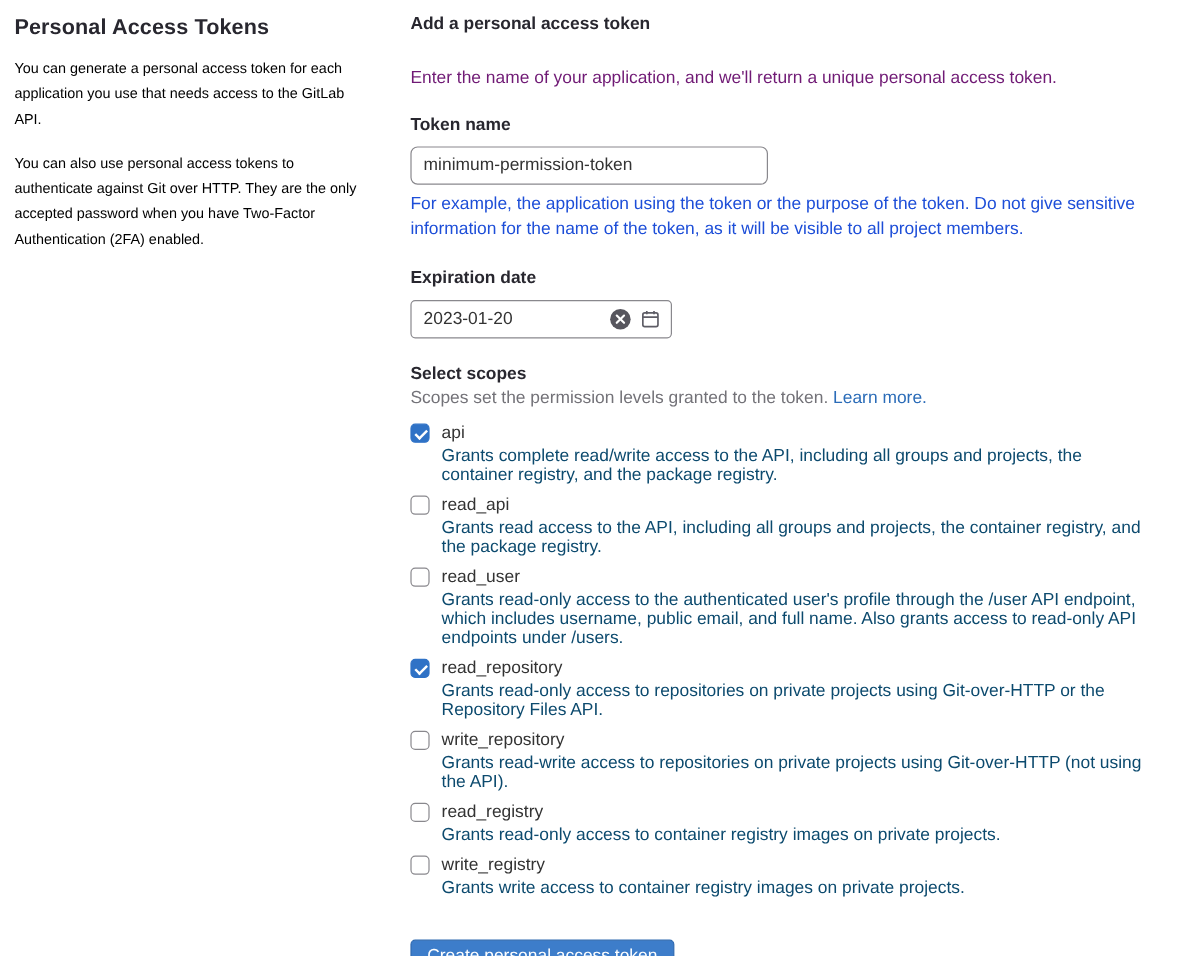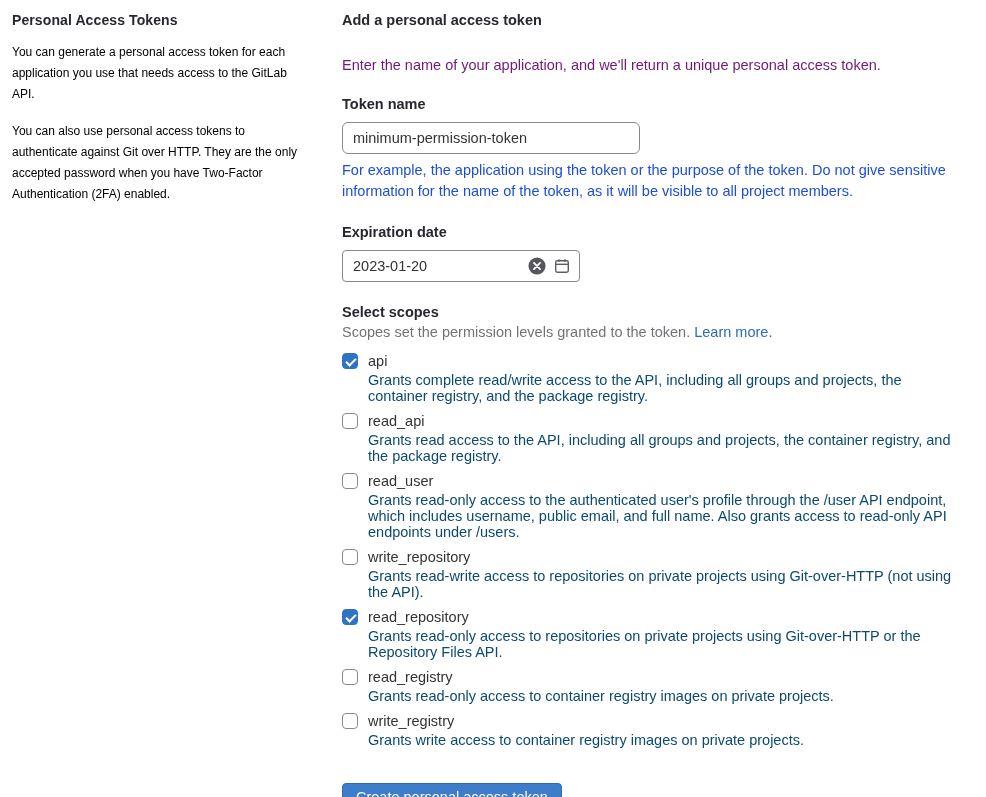--- a/index.html
+++ b/index.html
@@ -12,21 +12,21 @@
     font-size: 14.5px;
     color: #333333;
   }
   .layout {
     display: flex;
     padding: 12px 14px 0 12px;
   }
   
   .left-col { width: 300px; flex: 0 0 300px; }
   .page-title {
-    font-size: 14px;
+    font-size: 18px;
     font-weight: 700;
     color: #28272f;
     letter-spacing: 0.1px;
     margin-bottom: 14px;
   }
   .left-col p {
     font-size: 12px;
     line-height: 21px;
     color: #000000;
     margin-bottom: 16px;
@@ -60,21 +60,21 @@
   }
   .help-text {
     color: #1d4ed8;
     line-height: 21px;
     margin-top: 6px;
     margin-bottom: 22px;
   }
   .date-wrap {
     display: inline-flex;
     align-items: center;
-    width: 238px;
+    width: 218px;
     height: 32px;
     border: 1px solid #89888d;
     border-radius: 4px;
     background: #ffffff;
     padding-right: 9px;
     margin-bottom: 22px;
   }
   .date-input {
     border: none;
     outline: none;
@@ -211,37 +211,37 @@
   <div class="scope-row">
     <label class="scope-label-row">
       <span class="checkbox"></span>
       <span class="scope-name">read_user</span>
     </label>
     <p class="scope-desc">Grants read-only access to the authenticated user's profile through the /user API endpoint, which includes username, public email, and full name. Also grants access to read-only API endpoints under /users.</p>
   </div>
 
   <div class="scope-row">
     <label class="scope-label-row">
-      <span class="checkbox"></span>
-      <span class="scope-name">write_repository</span>
-    </label>
-    <p class="scope-desc">Grants read-write access to repositories on private projects using Git-over-HTTP (not using the API).</p>
-  </div>
-
-  <div class="scope-row">
-    <label class="scope-label-row">
       <span class="checkbox checked"></span>
       <span class="scope-name">read_repository</span>
     </label>
     <p class="scope-desc">Grants read-only access to repositories on private projects using Git-over-HTTP or the Repository Files API.</p>
   </div>
 
   <div class="scope-row">
     <label class="scope-label-row">
       <span class="checkbox"></span>
+      <span class="scope-name">write_repository</span>
+    </label>
+    <p class="scope-desc">Grants read-write access to repositories on private projects using Git-over-HTTP (not using the API).</p>
+  </div>
+
+  <div class="scope-row">
+    <label class="scope-label-row">
+      <span class="checkbox"></span>
       <span class="scope-name">read_registry</span>
     </label>
     <p class="scope-desc">Grants read-only access to container registry images on private projects.</p>
   </div>
 
   <div class="scope-row">
     <label class="scope-label-row">
       <span class="checkbox"></span>
       <span class="scope-name">write_registry</span>
     </label>

